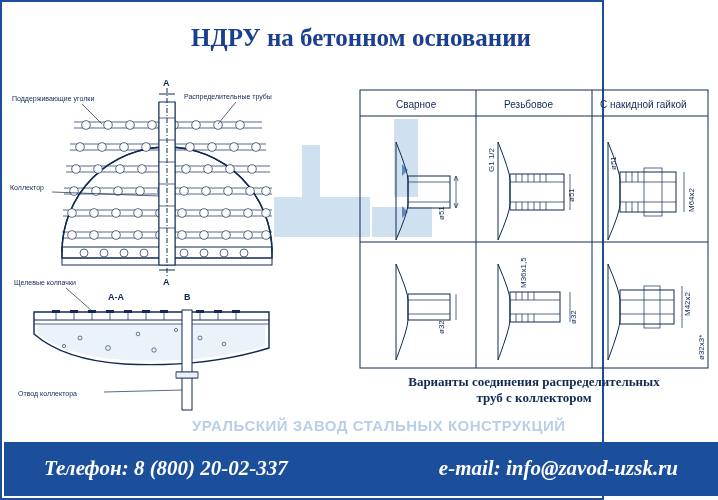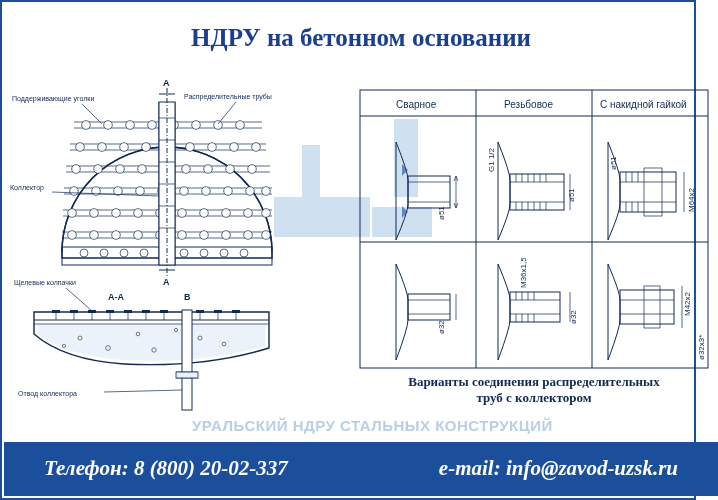--- a/index.html
+++ b/index.html
@@ -4,21 +4,21 @@
 <style>
   html,body{margin:0;padding:0;}
   body{
     width:718px;height:500px;
     background:#ffffff;
     font-family:"Liberation Sans", sans-serif;
     overflow:hidden;
   }
   #page{
     position:relative;
-    width:696px;height:500px;
+    width:604px;height:500px;
     box-sizing:border-box;
     border:2px solid #1b4f9c;
     background:#ffffff;
   }
   
   #title{
     position:absolute;left:0;top:22px;width:718px;
     text-align:center;
     font-family:"Liberation Serif", serif;
     font-weight:bold;
@@ -111,21 +111,21 @@
 
 <div id="page">
 
   <div id="title">НДРУ на бетонном основании</div>
 
   <div id="watermark">
     <div class="wm-bar" style="left:392px;top:32px;width:24px;height:78px;"></div>
     <div class="wm-bar" style="left:300px;top:58px;width:18px;height:52px;"></div>
     <div class="wm-bar" style="left:272px;top:110px;width:96px;height:40px;"></div>
     <div class="wm-bar" style="left:370px;top:120px;width:60px;height:30px;"></div>
-    <div id="wm-sub">УРАЛЬСКИЙ НДРУ СТАЛЬНЫХ КОНСТРУКЦИЙ</div>
+    <div id="wm-sub">УРАЛЬСКИЙ ЗАВОД СТАЛЬНЫХ КОНСТРУКЦИЙ</div>
   </div>
 
   <div id="drawing">
   <svg width="714" height="375" viewBox="0 0 714 375" xmlns="http://www.w3.org/2000/svg">
 
     <g>
 
       <path class="ln thick" d="M58,180 A105,105 0 0 1 268,180 L268,186 L58,186 Z" fill="#ffffff"></path>
       <path class="ln thick" d="M58,180 A105,105 0 0 1 268,180" fill="none"></path>
 

